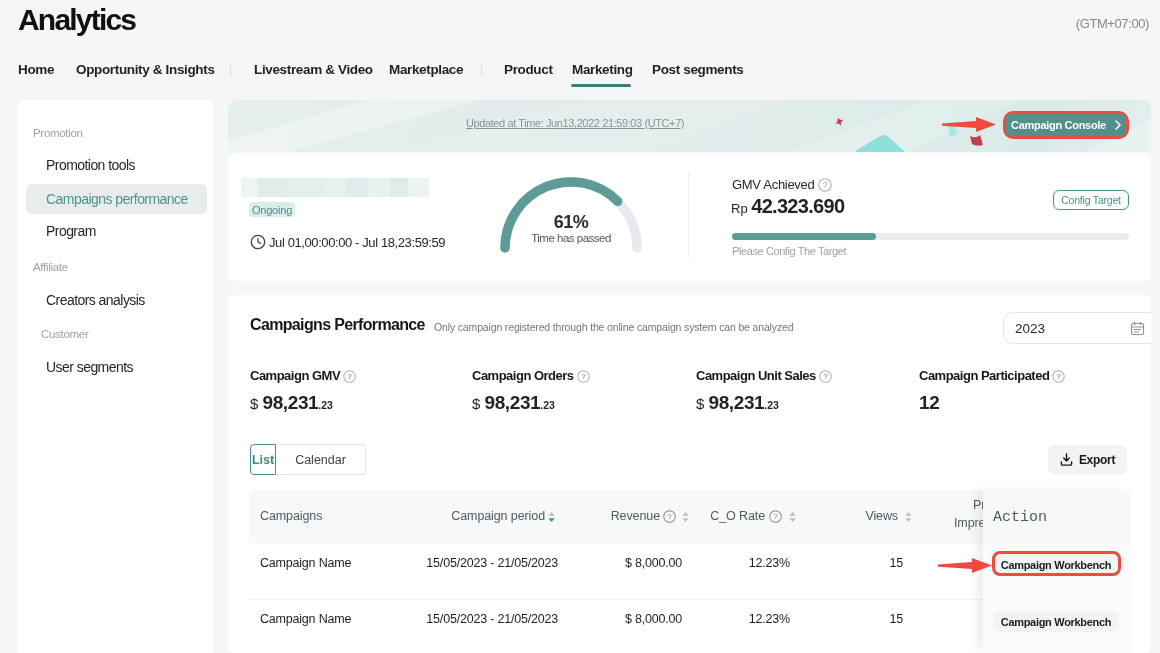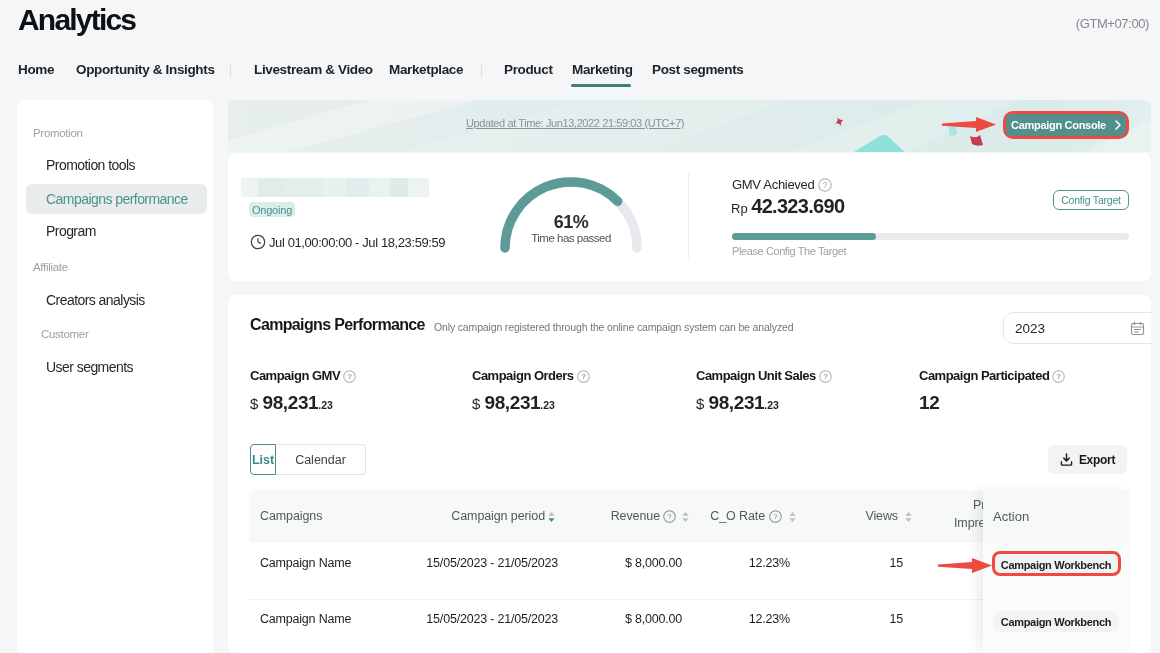--- a/index.html
+++ b/index.html
@@ -270,21 +270,21 @@
   </div>
   <div class="trow" style="top:306px;height:52px;">
     <div class="td" style="left:11px;top:11px;">Campaign Name</div>
     <div class="tdr" style="right:572px;top:11px;">15/05/2023 - 21/05/2023</div>
     <div class="tdr" style="right:448px;top:11px;">$ 8,000.00</div>
     <div class="tdr" style="right:340px;top:11px;">12.23%</div>
     <div class="tdr" style="right:227px;top:11px;">15</div>
   </div>
   <div class="sticky">
     <div class="sticky-head"></div>
-    <div style="position:absolute;left:10px;top:19px;font-size:13px;color:#515a61;">Action</div>
+    <div style="position:absolute;left:10px;top:19px;font-size:15px;color:#515a61;font-family:Liberation Mono, monospace;">Action</div>
     <div class="wb-btn" style="top:64px;">Campaign Workbench</div>
     <div class="wb-btn" style="top:121px;">Campaign Workbench</div>
   </div>
   <div class="wb-redbox"></div>
   <svg style="position:absolute;left:710px;top:263px" width="55" height="15" viewBox="0 0 55 15">
     <path d="M0 6.6 L34 3.9 L34 0 L54 7.5 L34 15 L34 11.1 L0 8.8 Z" fill="#ee4b40"></path>
   </svg>
 </div>
 
 </body></html>

